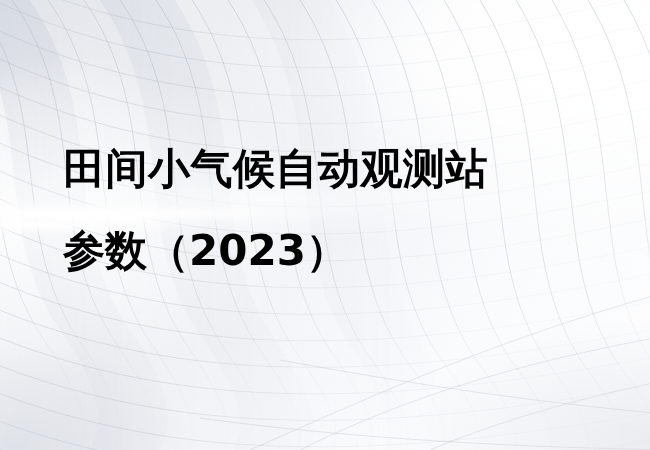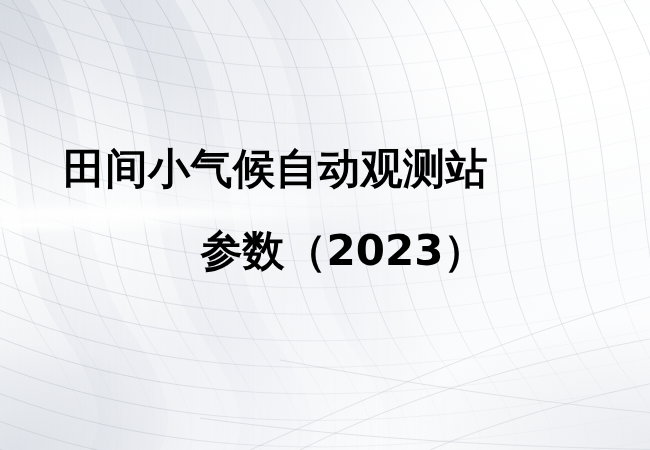--- a/index.html
+++ b/index.html
@@ -79,21 +79,21 @@
   }
   .title-line {
     color: #000000;
     font-size: 42px;
     font-weight: bold;
     line-height: 82px;
     letter-spacing: 0.5px;
     white-space: nowrap;
     font-family: "DejaVu Sans", "Liberation Sans", sans-serif;
   }
-  #title-line-2 { letter-spacing: 0px; text-align: center; }
+  #title-line-2 { letter-spacing: 0px; }
 </style>
 </head>
 <body>
 
 <div id="banner">
 
   <div class="bg-layer" id="bg-base"></div>
 
   <svg class="bg-layer" id="bg-ribbons" viewBox="0 0 650 450" preserveAspectRatio="none">
     <defs>

